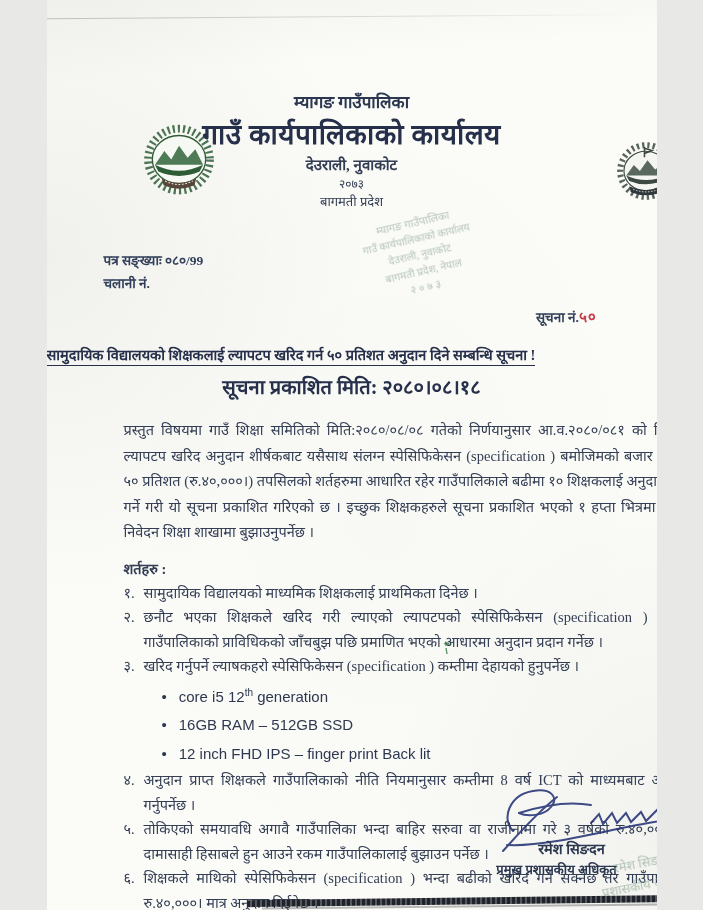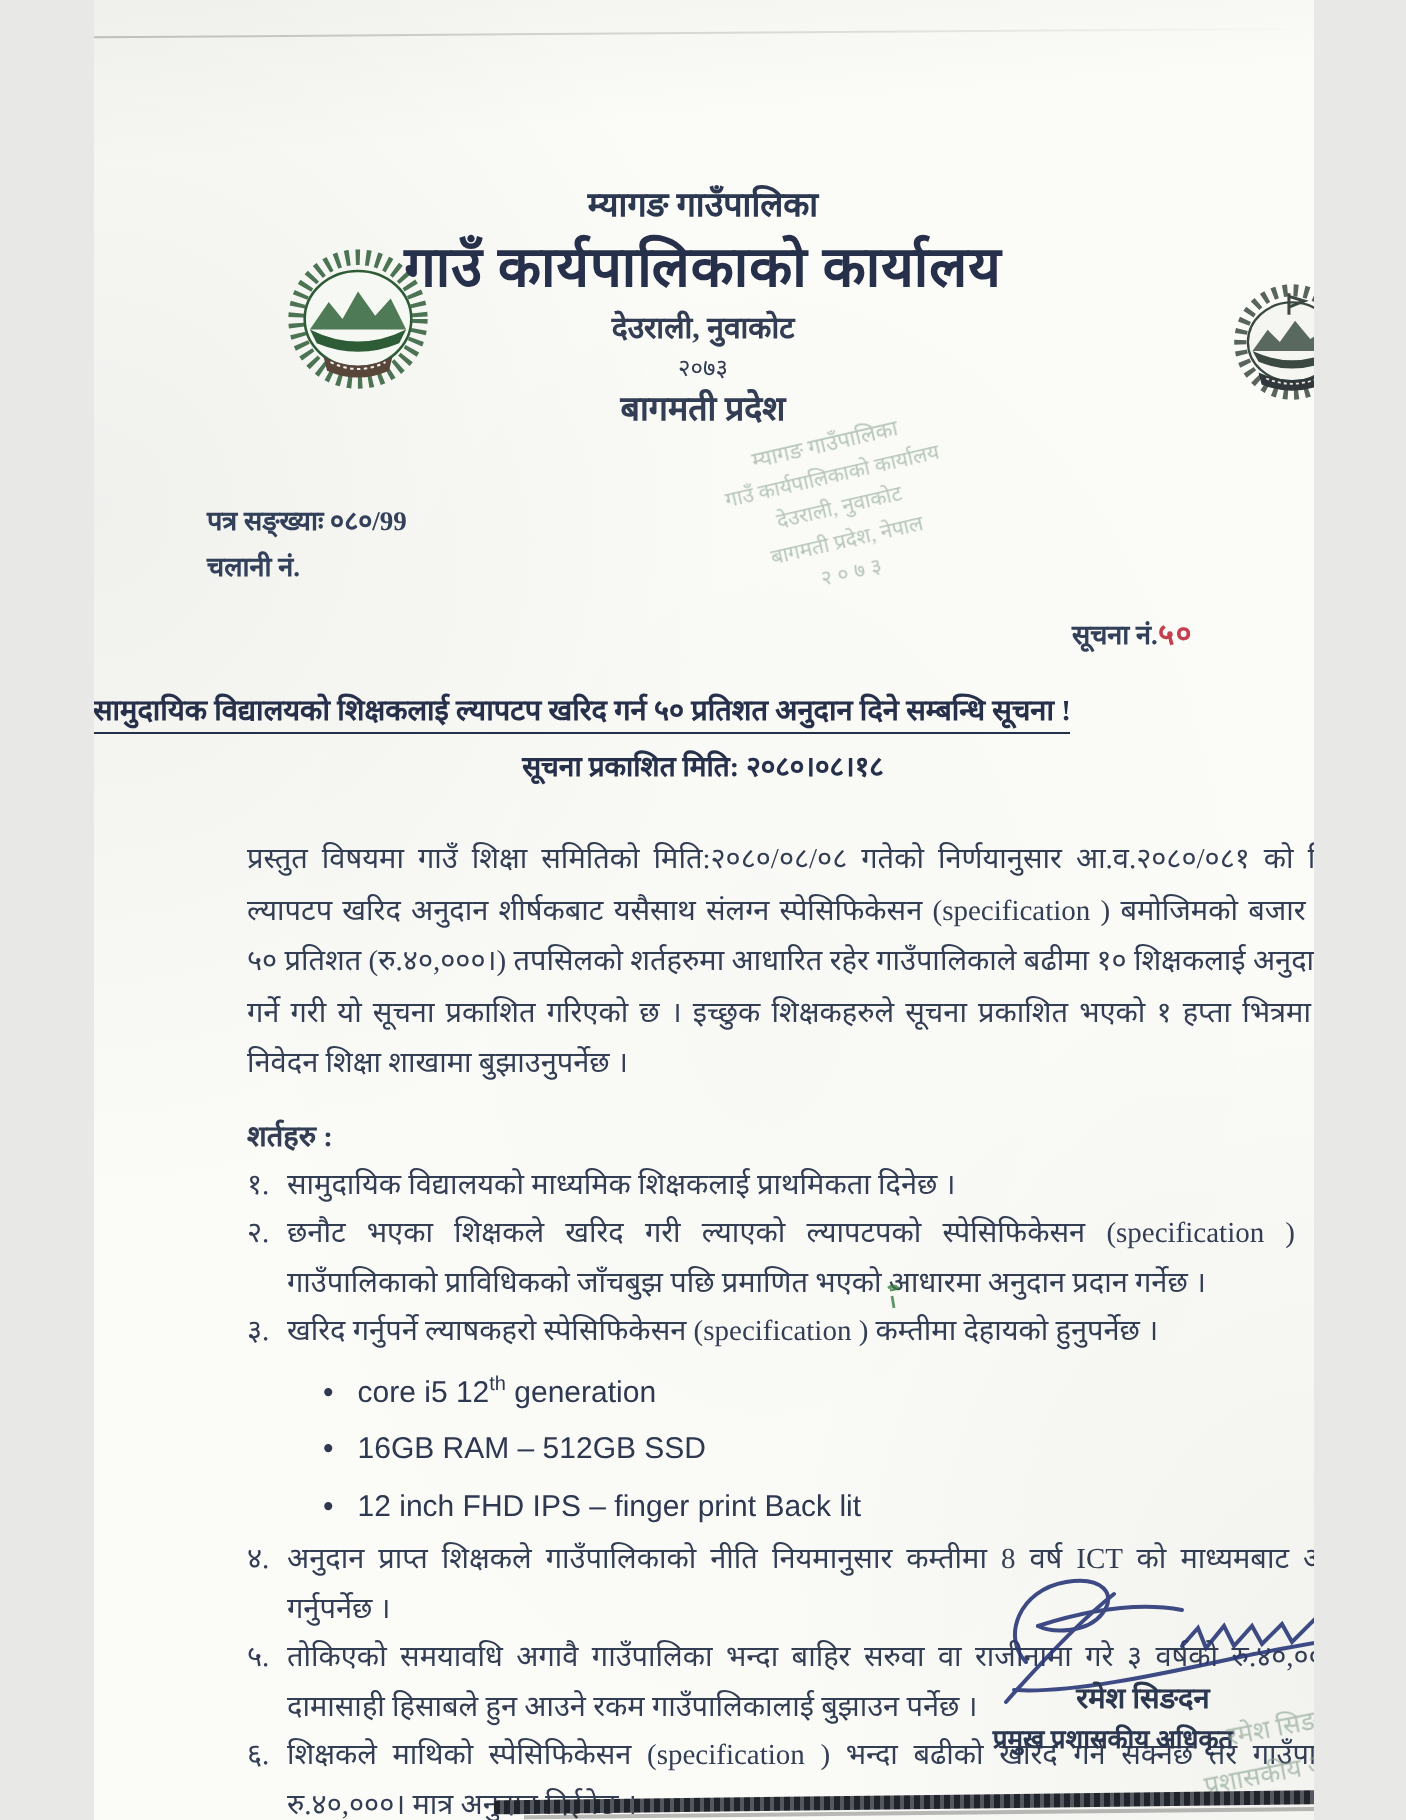--- a/index.html
+++ b/index.html
@@ -22,21 +22,21 @@
     transform:rotate(-.4deg);}
   .crease-right{position:absolute;left:652px;top:540px;width:2px;height:330px;
     background:linear-gradient(rgba(0,0,0,.06),transparent);}
 
   
   .header-block{position:absolute;top:92px;left:0;width:100%;text-align:center;line-height:1.25;}
   .muni{font-size:17px;font-weight:bold;color:#2c3750;}
   .office{font-size:28px;font-weight:bold;color:#27304a;margin-top:4px;letter-spacing:.5px;}
   .addr{font-size:15px;font-weight:bold;margin-top:4px;}
   .yr{font-size:12px;margin-top:2px;}
-  .prov{font-size:17px;font-weight:bold;margin-top:2px;}
+  .prov{font-size:13px;font-weight:normal;margin-top:2px;}
 
   .emblem{position:absolute;}
   .emblem-left{top:120px;left:88px;width:88px;height:86px;}
   .emblem-right{top:133px;left:558px;width:82px;height:76px;opacity:.92;}
 
   
   .meta-block{position:absolute;top:250px;left:57px;font-size:13.5px;font-weight:bold;color:#33405a;line-height:1.7;}
   .notice-no{position:absolute;top:306px;right:60px;font-size:13.5px;font-weight:bold;color:#33405a;}
   .notice-no .red{color:#c4404f;font-family:"DejaVu Sans",sans-serif;font-size:15px;font-weight:bold;
     display:inline-block;transform:rotate(-4deg);letter-spacing:1px;}
@@ -46,21 +46,21 @@
     transform:rotate(-13deg);color:#8ba591;opacity:.62;font-size:10.5px;line-height:1.55;
     filter:blur(.3px);pointer-events:none;}
   .stamp-center .s1{font-size:11px;}
   .stamp-center .s5{letter-spacing:3px;}
 
   
   .title-block{position:absolute;top:344px;left:0;width:100%;text-align:left;}
   .title-block span{font-size:14.5px;font-weight:bold;color:#27304a;
     border-bottom:1.5px solid #27304a;padding-bottom:2px;}
   .date-line{position:absolute;top:373px;left:0;width:100%;text-align:center;
-    font-size:14px;font-weight:bold;color:#27304a;font-family:Liberation Serif, serif;}
+    font-size:20px;font-weight:bold;color:#27304a;font-family:Liberation Serif, serif;}
 
   
   .body-block{position:absolute;top:418px;left:77px;width:573px;font-size:14.5px;}
   .para{text-align:justify;line-height:25.5px;}
   .cond-head{margin-top:11px;font-weight:bold;line-height:24px;}
   .cond{display:flex;line-height:24.5px;text-align:justify;}
   .cond-num{flex:0 0 20px;}
   .cond-text{flex:1;}
 
   ul.specs{margin:2px 0 2px 38px;padding:0;list-style:none;}

